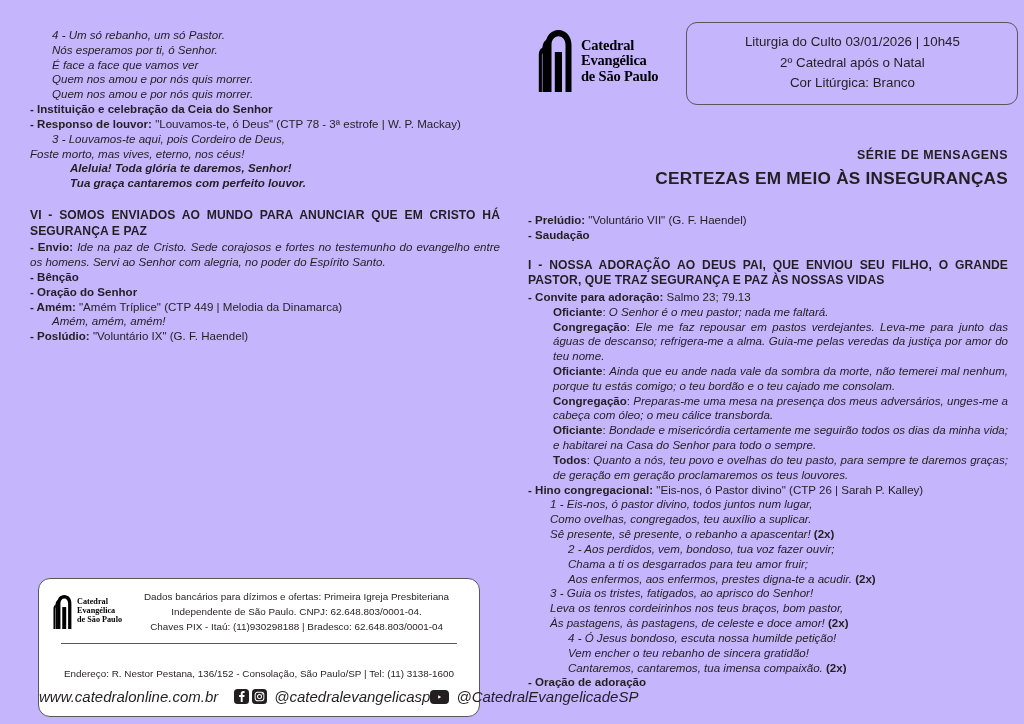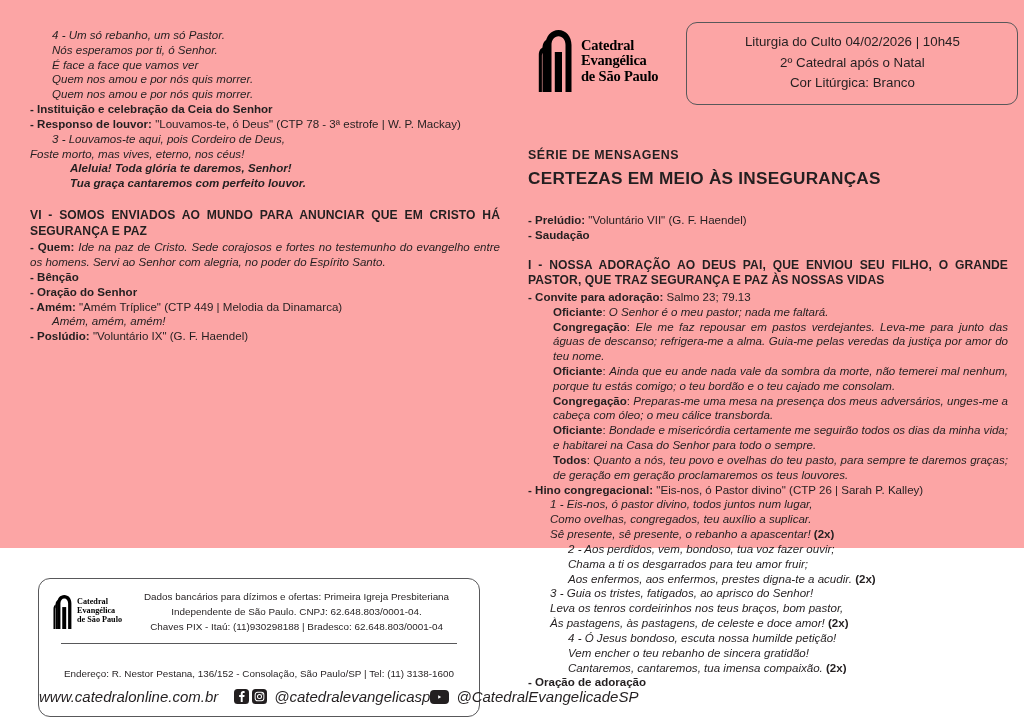--- a/index.html
+++ b/index.html
@@ -12,22 +12,22 @@
     width: 1024px;
     height: 724px;
     font-family: "Liberation Sans", sans-serif;
     color: #231f20;
     position: relative;
     overflow: hidden;
   }
   .page {
     position: relative;
     width: 1024px;
-    height: 548px;
-    background: #fca5a5;
+    height: 724px;
+    background: #c4b5fd;
   }
 
   
   .col-left {
     position: absolute;
     left: 30px;
     top: 28px;
     width: 470px;
   }
   .col-right {
@@ -72,21 +72,21 @@
     padding: 9px 20px 10px 20px;
     text-align: center;
     font-size: 13.3px;
     line-height: 1.55;
     color: #231f20;
     min-width: 290px;
   }
 
   
   .series-wrap {
-    text-align: left;
+    text-align: right;
     margin-top: 38px;
   }
   .series-label {
     font-size: 12.4px;
     font-weight: bold;
     letter-spacing: 0.55px;
     color: #231f20;
   }
   .series-title {
     font-size: 17.2px;
@@ -231,21 +231,21 @@
     <div class="block">
       <div class="line verse ind1">3 - Louvamos-te aqui, pois Cordeiro de Deus,</div>
       <div class="line verse">Foste morto, mas vives, eterno, nos céus!</div>
       <div class="line verse bold ind2">Aleluia! Toda glória te daremos, Senhor!</div>
       <div class="line verse bold ind2">Tua graça cantaremos com perfeito louvor.</div>
     </div>
 
     <div class="section-head spaced">VI - SOMOS ENVIADOS AO MUNDO PARA ANUNCIAR QUE EM CRISTO HÁ SEGURANÇA E PAZ</div>
 
     <div class="line item just">
-      <span class="lbl">- Quem:</span>
+      <span class="lbl">- Envio:</span>
       <span class="val ital">Ide na paz de Cristo. Sede corajosos e fortes no testemunho do evangelho entre os homens. Servi ao Senhor com alegria, no poder do Espírito Santo.</span>
     </div>
 
     <div class="line item">
       <span class="lbl">- Bênção</span>
     </div>
 
     <div class="line item">
       <span class="lbl">- Oração do Senhor</span>
     </div>
@@ -274,21 +274,21 @@
           <rect x="16.8" y="22" width="7.2" height="40" fill="#000"></rect>
         </svg>
         <div class="brand-words">
           <div>Catedral</div>
           <div>Evangélica</div>
           <div>de São Paulo</div>
         </div>
       </div>
 
       <div class="liturgy-box">
-        <div>Liturgia do Culto 04/02/2026  |  10h45</div>
+        <div>Liturgia do Culto 03/01/2026  |  10h45</div>
         <div>2º Catedral após o Natal</div>
         <div>Cor Litúrgica: Branco</div>
       </div>
     </div>
 
     <div class="series-wrap">
       <div class="series-label">SÉRIE DE MENSAGENS</div>
       <div class="series-title">CERTEZAS EM MEIO ÀS INSEGURANÇAS</div>
     </div>
 

